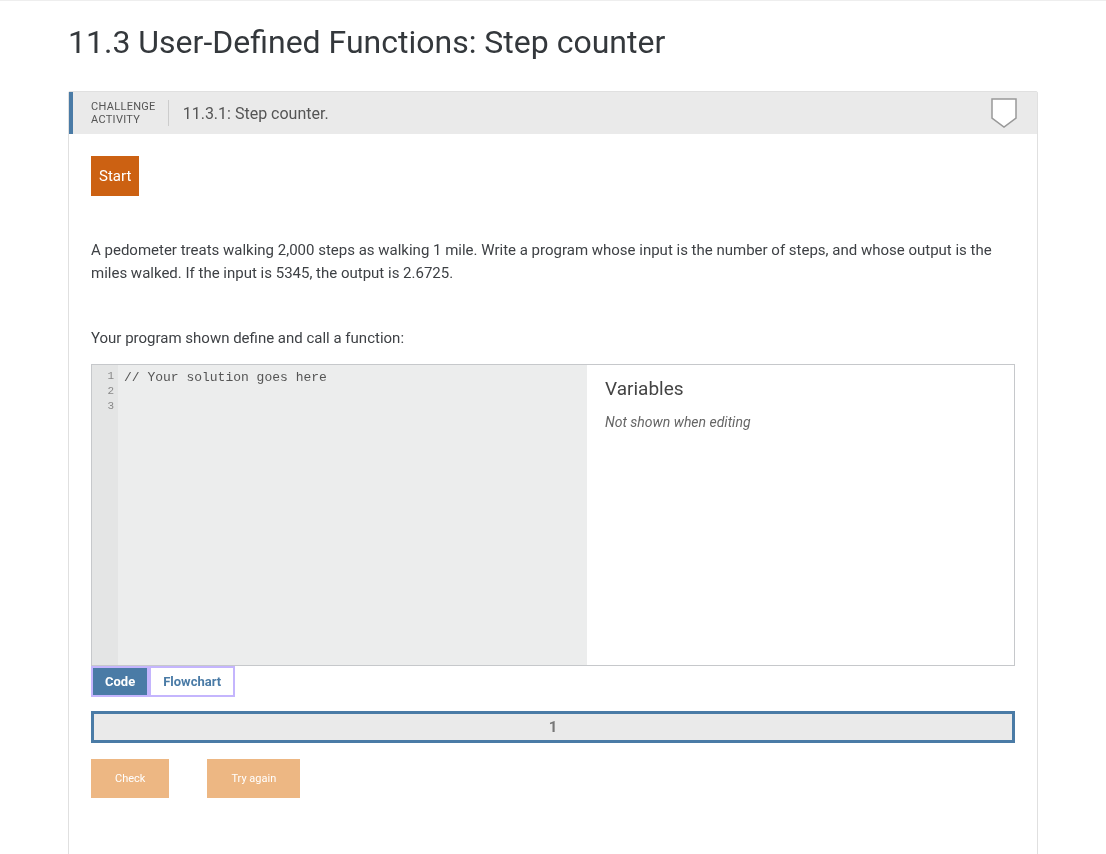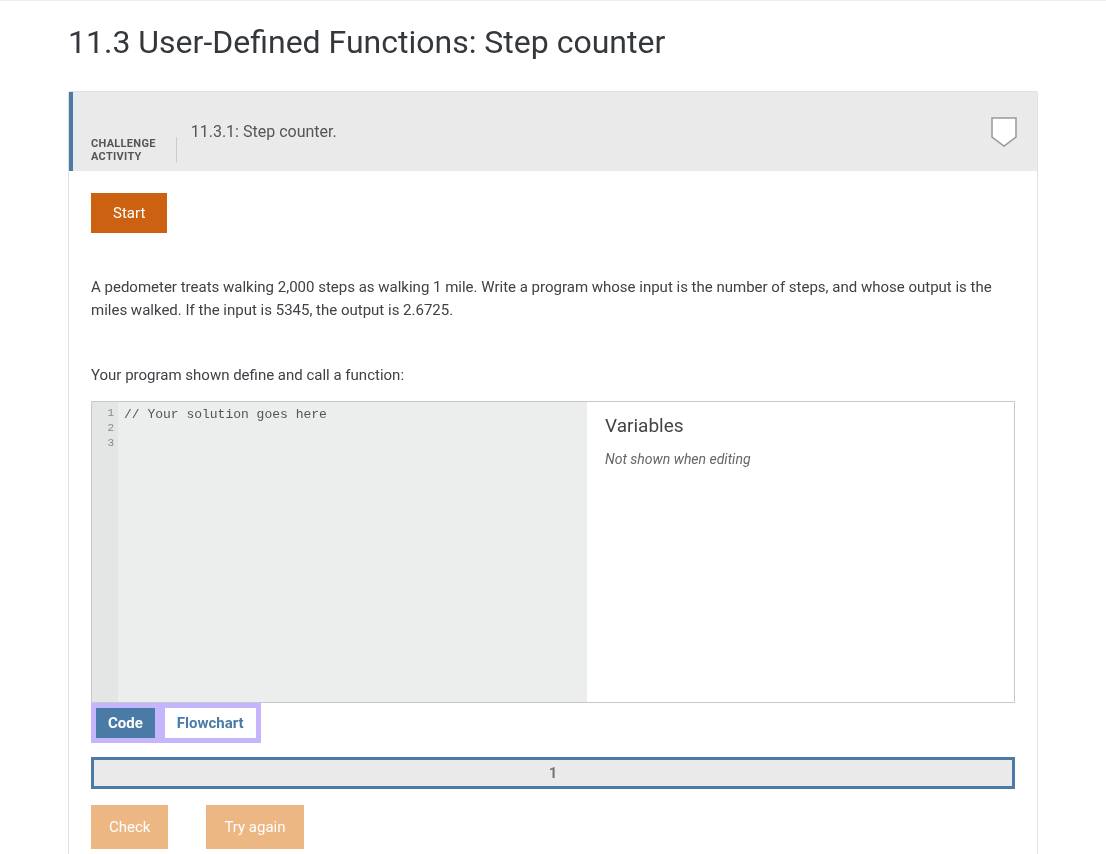--- a/index.html
+++ b/index.html
@@ -33,27 +33,26 @@
     .activity-header {
       display: flex;
       align-items: center;
       background: #eaeaea;
       border-left: 4px solid #4a7ba6;
       padding: 8px 18px;
       position: relative;
     }
     .activity-label {
       font-size: 11px;
-      font-weight: 700;
+      font-weight: 400;
       color: #555;
       letter-spacing: 0.3px;
       line-height: 1.2;
-      padding-right: 20px;
+      padding-right: 12px;
       border-right: 1px solid #ccc;
-      margin-top: 37px;
     }
     .activity-subtitle {
       font-size: 16px;
       color: #555;
       padding-left: 14px;
       font-weight: 400;
     }
     .shield-icon {
       position: absolute;
       right: 20px;
@@ -62,21 +61,21 @@
       width: 26px;
       height: 30px;
     }
     .activity-body {
       padding: 22px;
     }
     .start-btn {
       background: #cc6112;
       color: #fff;
       border: none;
-      padding: 11px 22px;
+      padding: 11px 8px;
       font-size: 15px;
       cursor: pointer;
       font-family: inherit;
       text-align: right;
     }
     .instructions {
       margin-top: 16px;
       font-size: 15px;
       color: #3e4145;
       line-height: 1.5;
@@ -136,23 +135,23 @@
     .vars-note {
       font-style: italic;
       font-size: 14px;
       color: #666;
     }
     .tab-row {
       display: flex;
     }
     .tab {
       padding: 6px 12px;
-      font-size: 15px;
+      font-size: 13px;
       font-weight: 700;
-      border: 5px solid #c4b5fd;
+      border: 2px solid #c4b5fd;
       cursor: pointer;
       font-family: inherit;
     }
     .tab-active {
       background: #4a7ba6;
       color: #fff;
     }
     .tab-inactive {
       background: #fff;
       color: #4a7ba6;
@@ -169,22 +168,22 @@
     }
     .action-row {
       margin-top: 16px;
       display: flex;
       gap: 38px;
     }
     .action-btn {
       background: #edb783;
       color: #fff;
       border: none;
-      padding: 13px 18px;
-      font-size: 15px;
+      padding: 13px 24px;
+      font-size: 11px;
       cursor: pointer;
       font-family: inherit;
     }
     .feedback-link {
       text-align: right;
       padding: 12px 22px 10px;
       margin-top: 20px;
     }
     .feedback-link a {
       color: #1a73c7;

